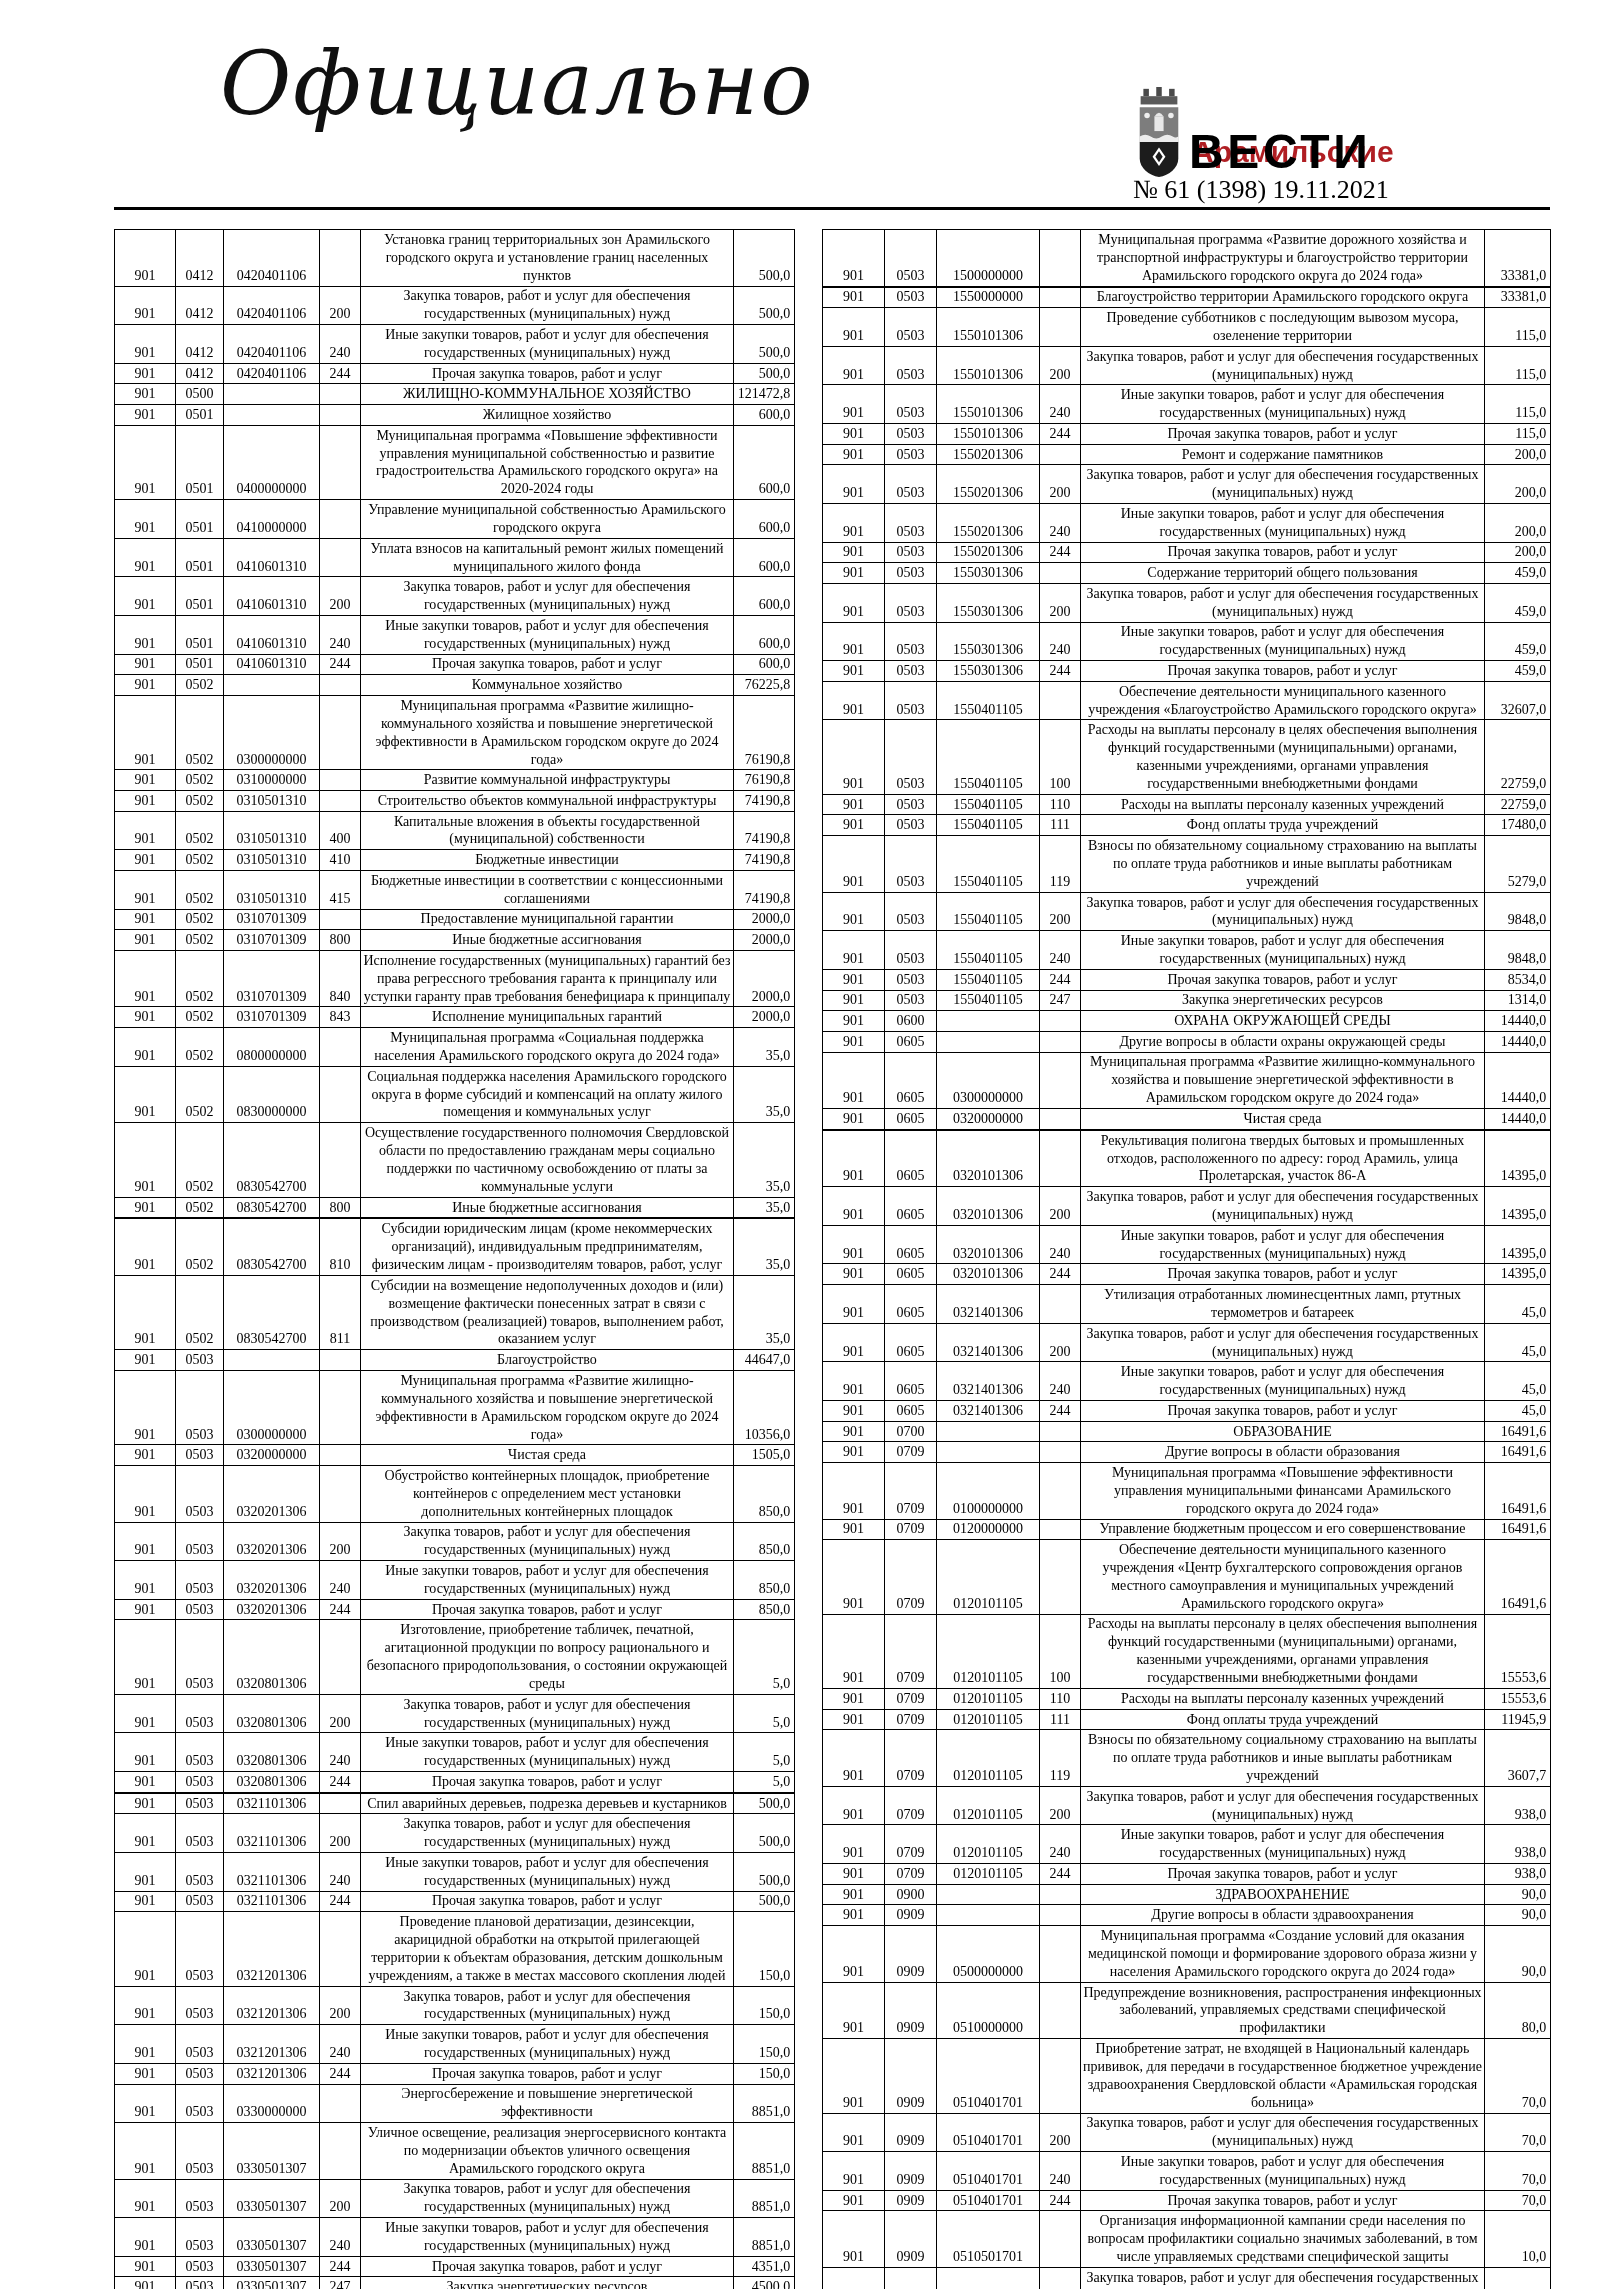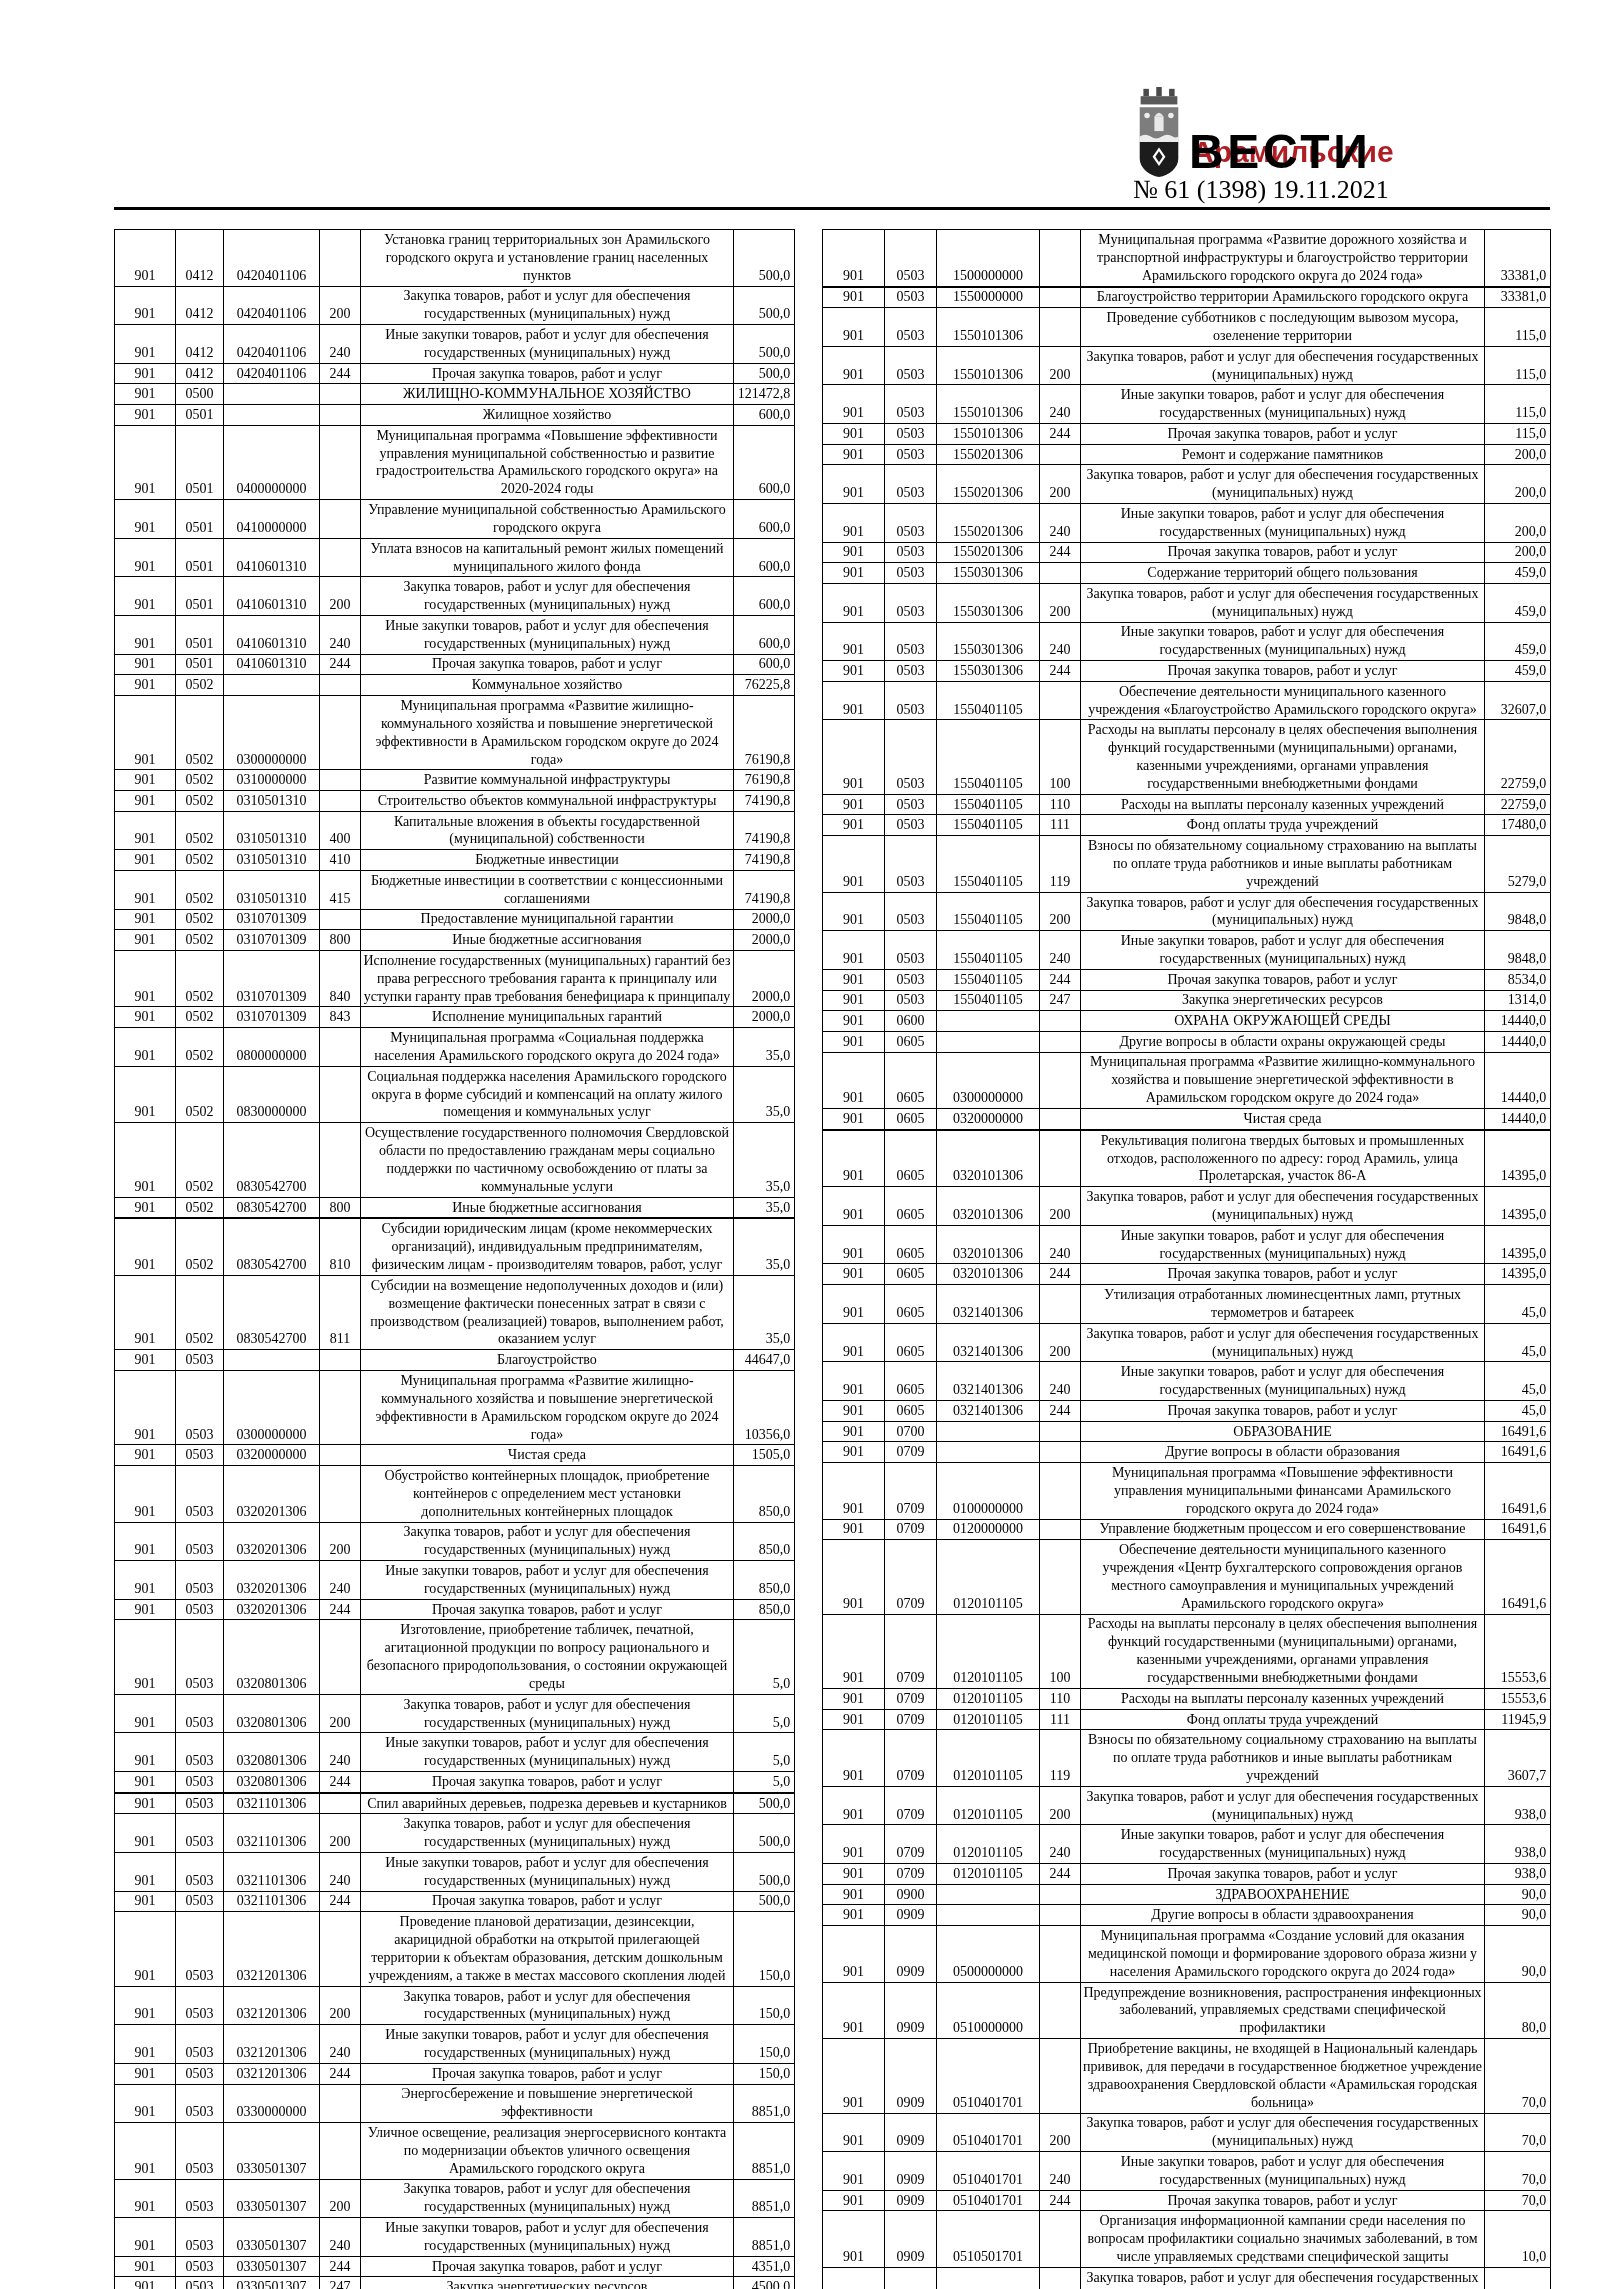--- a/index.html
+++ b/index.html
@@ -37,20 +37,21 @@
   #table-left  col.w4{width:373px;}#table-left  col.w5{width:61px;}
   #table-right col.w0{width:62px;} #table-right col.w1{width:52px;}
   #table-right col.w2{width:103px;}#table-right col.w3{width:41px;}
   #table-right col.w4{width:404px;}#table-right col.w5{width:66px;}
 </style>
 </head>
 <body>
 
 <div id="page">
 
+  <div id="official-title">Официально</div>
 
   <svg id="logo" viewBox="0 0 50 98" xmlns="http://www.w3.org/2000/svg">
 
     <rect x="8" y="2" width="6" height="8" fill="#4a4a4a"></rect>
     <rect x="22" y="0" width="6" height="10" fill="#4a4a4a"></rect>
     <rect x="36" y="2" width="6" height="8" fill="#4a4a4a"></rect>
     <rect x="5" y="10" width="40" height="9" fill="#5a5a5a"></rect>
 
     <path d="M4 22 h42 v38 c0 0 -4 6 -21 6 c-17 0 -21 -6 -21 -6 Z" fill="#7d7d7d"></path>
 
@@ -941,21 +942,21 @@
             <td class="c2">0510000000</td>
             <td class="c3"></td>
             <td class="c4">Предупреждение возникновения, распространения инфекционных заболеваний, управляемых средствами специфической профилактики</td>
             <td class="c5">80,0</td>
           </tr>
           <tr>
             <td class="c0">901</td>
             <td class="c1">0909</td>
             <td class="c2">0510401701</td>
             <td class="c3"></td>
-            <td class="c4">Приобретение вакцины, не входящей  в Национальный календарь прививок, для передачи в государственное бюджетное учреждение здравоохранения Свердловской области «Арамильская городская больница»</td>
+            <td class="c4">Приобретение затрат, не входящей  в Национальный календарь прививок, для передачи в государственное бюджетное учреждение здравоохранения Свердловской области «Арамильская городская больница»</td>
             <td class="c5">70,0</td>
           </tr>
           <tr>
             <td class="c0">901</td>
             <td class="c1">0909</td>
             <td class="c2">0510401701</td>
             <td class="c3">200</td>
             <td class="c4">Закупка товаров, работ и услуг для обеспечения государственных (муниципальных) нужд</td>
             <td class="c5">70,0</td>
           </tr>

